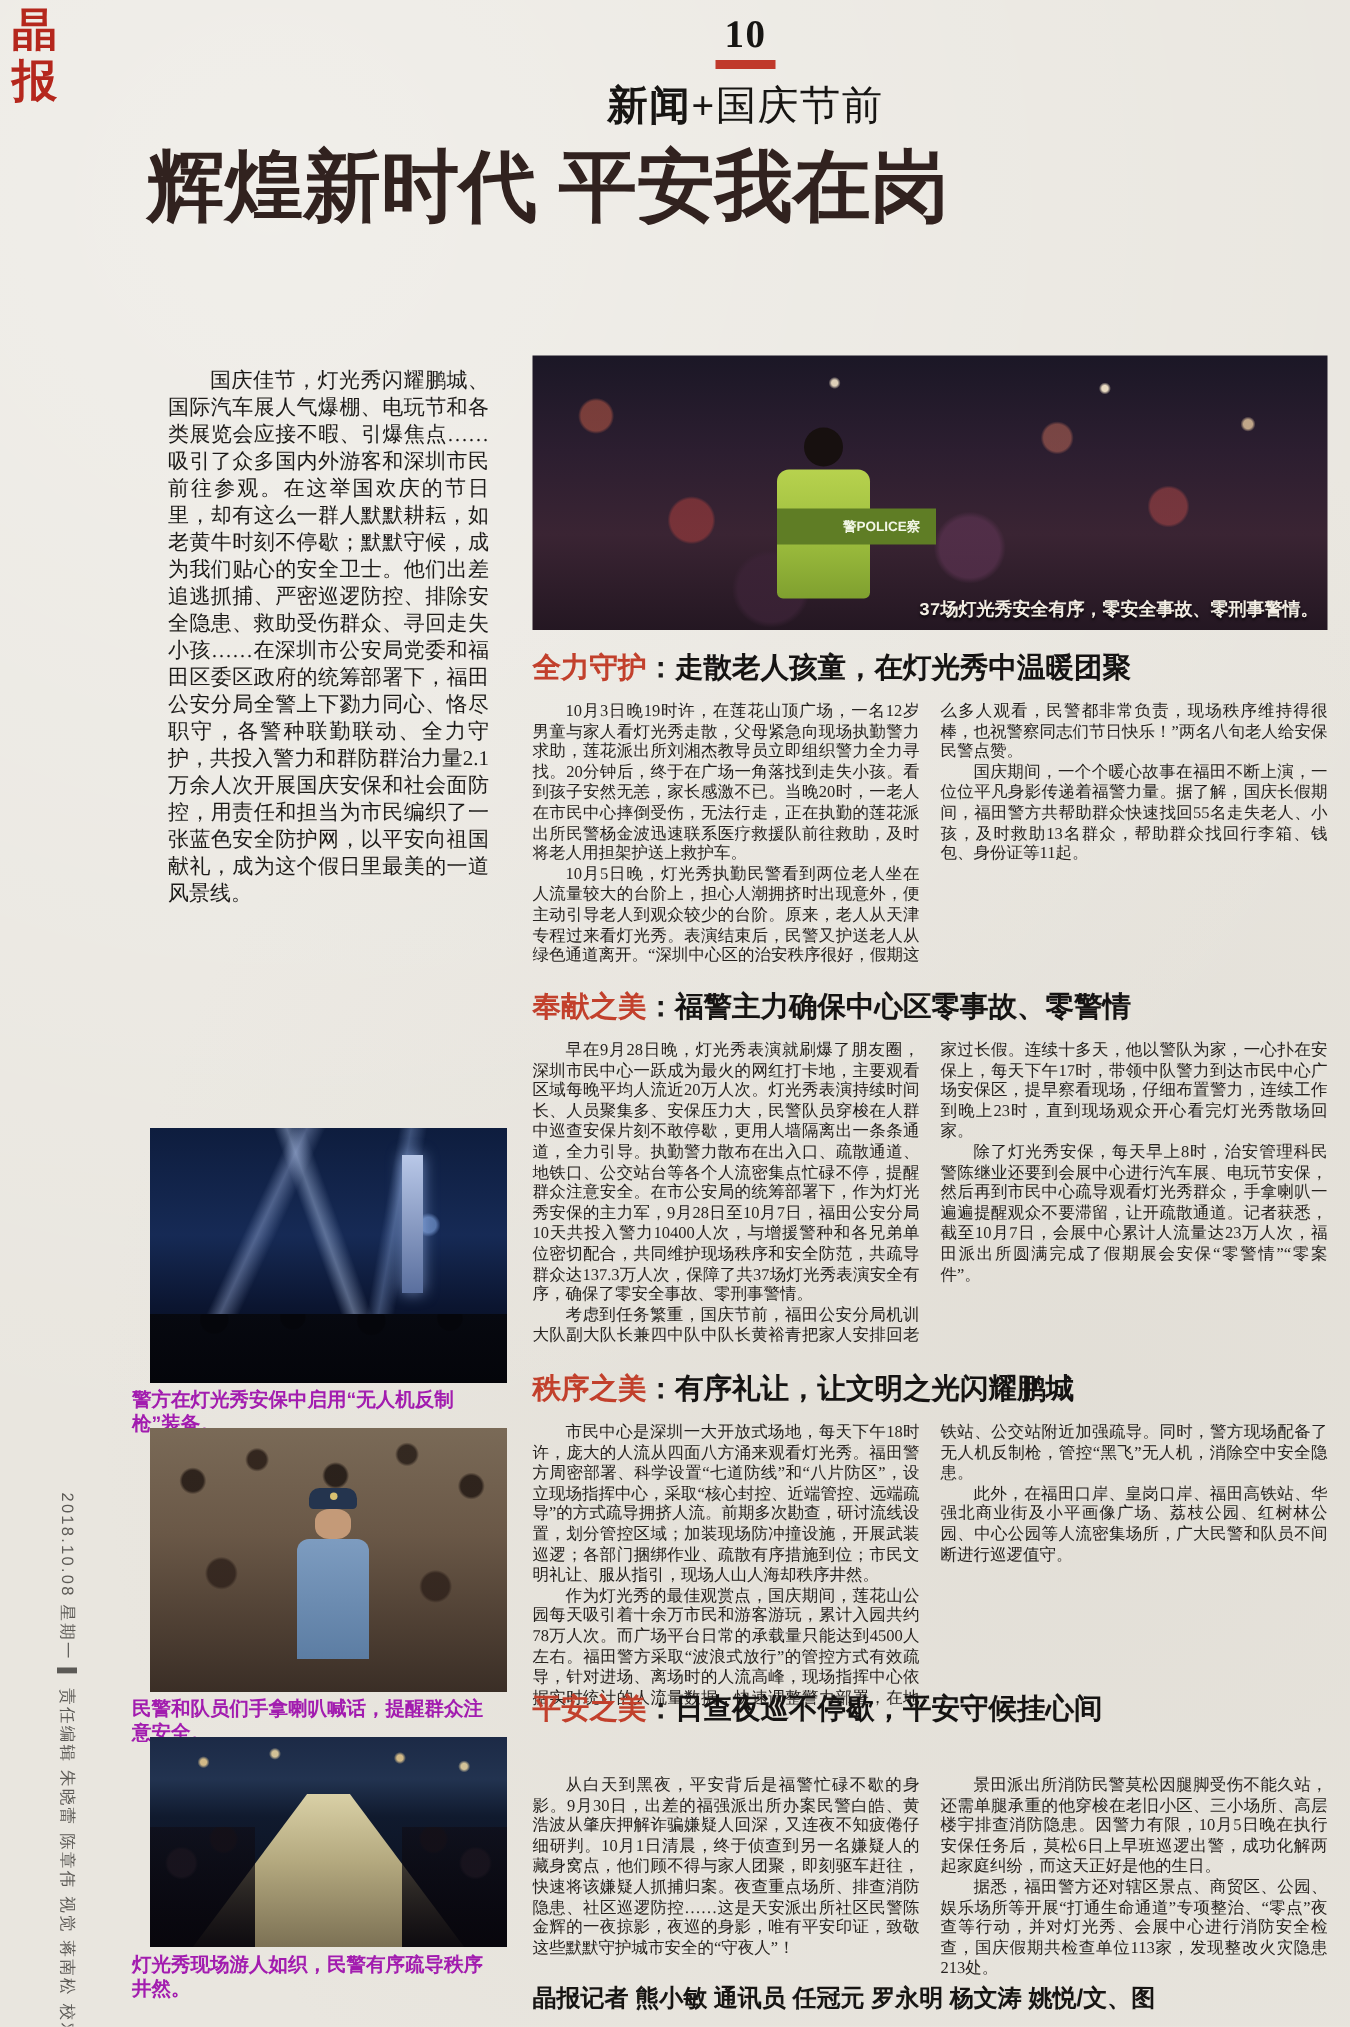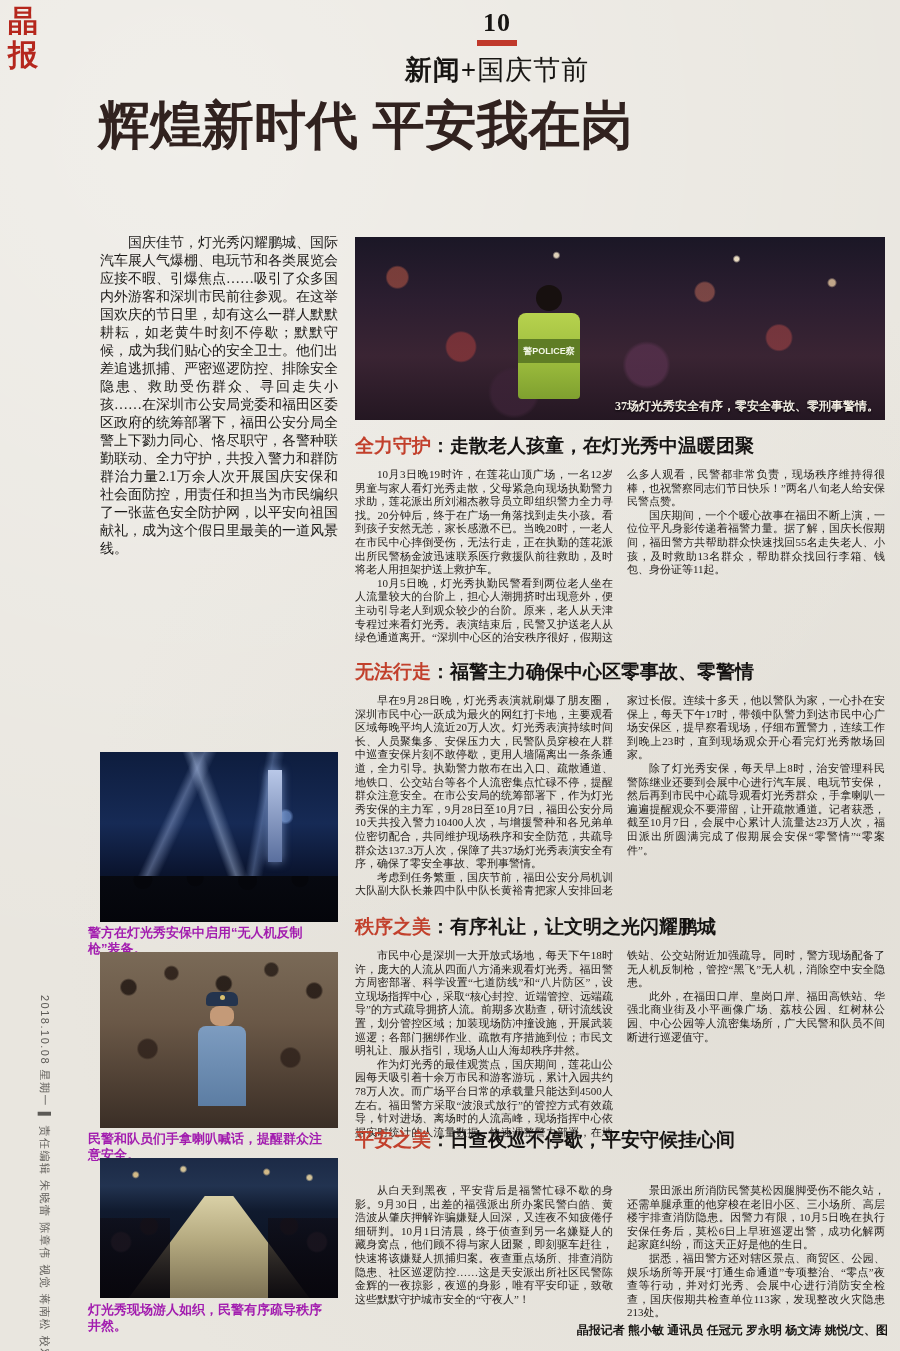--- a/index.html
+++ b/index.html
@@ -23,44 +23,44 @@
   .page-rule{width:40px;height:6px;background:#c0392b;margin:2px auto 6px auto;}
   .section-name{font-size:27px;color:#171513;letter-spacing:1px;}
   .section-name .b{font-weight:bold;}
   
   .headline{left:98px;top:96px;width:782px;color:#31221f;
     font-family:"Liberation Sans", sans-serif;font-weight:bold;
     font-size:52px;line-height:58px;letter-spacing:0px;}
   
   .intro{left:100px;top:234px;width:238px;height:392px;overflow:hidden;
     font-size:14px;line-height:18px;text-align:justify;}
-  .intro p{margin:0;text-indent:2em;}
+  .intro p{margin:12px;text-indent:2em;}
   
   .photo{overflow:hidden;}
   .photo-main{left:355px;top:237px;width:530px;height:183px;
     background:
       radial-gradient(circle at 8% 22%, rgba(190,90,70,.55) 0 10px, transparent 12px),
       radial-gradient(circle at 20% 60%, rgba(160,60,60,.6) 0 14px, transparent 16px),
       radial-gradient(circle at 66% 30%, rgba(200,110,90,.5) 0 9px, transparent 11px),
       radial-gradient(circle at 80% 55%, rgba(170,70,70,.55) 0 12px, transparent 14px),
       radial-gradient(circle at 90% 25%, rgba(230,200,160,.8) 0 3px, transparent 5px),
       radial-gradient(circle at 72% 12%, rgba(255,240,210,.9) 0 2px, transparent 4px),
       radial-gradient(circle at 38% 10%, rgba(255,240,210,.85) 0 2px, transparent 4px),
       radial-gradient(circle at 55% 70%, rgba(90,50,80,.7) 0 20px, transparent 24px),
       radial-gradient(circle at 30% 85%, rgba(60,35,55,.8) 0 22px, transparent 26px),
       linear-gradient(180deg,#1b1726 0%,#2c1e30 35%,#3a2433 65%,#241722 100%);}
   .officer{position:absolute;left:155px;top:48px;width:80px;height:135px;}
   .officer .head{position:absolute;left:26px;top:0;width:26px;height:26px;border-radius:50%;background:#17100f;}
   .officer .vest{position:absolute;left:8px;top:28px;width:62px;height:86px;border-radius:8px 8px 4px 4px;
     background:linear-gradient(180deg,#b7d24e 0%,#9cbc3d 55%,#7fa02f 100%);}
   .officer .band{position:absolute;left:0;top:26px;width:62px;height:24px;background:#5f7d25;
     color:#f2f6e6;font-family:"Liberation Sans",sans-serif;font-weight:bold;font-size:9px;
-    line-height:24px;text-align:center;letter-spacing:0;}
+    line-height:24px;letter-spacing:0;padding-left:44px;}
   .photo-caption-overlay{position:absolute;right:6px;bottom:5px;color:#f3eee4;
-    font-family:Liberation Serif, serif;font-weight:bold;font-size:12px;
+    font-family:Liberation Mono, monospace;font-weight:bold;font-size:12px;
     text-shadow:0 1px 2px rgba(0,0,0,.9);}
   
   .sec-head{left:355px;width:530px;font-family:"Liberation Sans",sans-serif;font-weight:bold;
     font-size:19px;line-height:24px;white-space:nowrap;}
   .sec-label{color:#c2402c;}
   .sec-colon{color:#1c1a18;}
   .sec-title{color:#151312;}
   .sec-body{left:355px;width:530px;column-count:2;column-gap:14px;column-fill:auto;
     overflow:hidden;font-size:11px;line-height:13.6px;text-align:justify;color:#26221f;}
   .sec-body p{margin:0;text-indent:2em;}
@@ -115,22 +115,22 @@
   .photo-c .crowdr{position:absolute;right:0;bottom:0;width:70px;height:80px;
     background:radial-gradient(circle at 30% 10%, rgba(20,16,24,.9) 0 8px, transparent 10px),
       radial-gradient(circle at 70% 30%, rgba(25,20,30,.9) 0 9px, transparent 11px),
       linear-gradient(180deg, rgba(15,12,20,.6), rgba(8,6,12,.95));}
   .side-caption{left:88px;width:240px;font-family:"Liberation Sans",sans-serif;
     font-weight:bold;font-size:13px;line-height:16px;color:#a21caf;}
   
   .vertical-info{left:52px;top:995px;width:360px;transform:rotate(90deg);transform-origin:0 0;
     font-family:"Liberation Sans",sans-serif;font-size:11px;color:#5c5a56;letter-spacing:1.5px;white-space:nowrap;}
   
-  .credit{left:355px;top:1322px;width:533px;text-align:right;
-    font-family:"Liberation Sans",sans-serif;font-weight:bold;font-size:12px;color:#171513;}
+  .credit{left:355px;top:1322px;width:533px;text-align:left;
+    font-family:"Liberation Sans",sans-serif;font-weight:bold;font-size:16px;color:#171513;}
 </style>
 </head>
 <body>
 
 <div class="abs masthead">
   <span>晶</span>
   <span>报</span>
 </div>
 
 <div class="abs pagehead">
@@ -157,21 +157,21 @@
   <div class="photo-caption-overlay">37场灯光秀安全有序，零安全事故、零刑事警情。</div>
 </div>
 
 <div class="abs sec-head" style="top:434px;"><span class="sec-label">全力守护</span><span class="sec-colon">：</span><span class="sec-title">走散老人孩童，在灯光秀中温暖团聚</span></div>
 <div class="abs sec-body" style="top:468px;height:190px;">
   <p>10月3日晚19时许，在莲花山顶广场，一名12岁男童与家人看灯光秀走散，父母紧急向现场执勤警力求助，莲花派出所刘湘杰教导员立即组织警力全力寻找。20分钟后，终于在广场一角落找到走失小孩。看到孩子安然无恙，家长感激不已。当晚20时，一老人在市民中心摔倒受伤，无法行走，正在执勤的莲花派出所民警杨金波迅速联系医疗救援队前往救助，及时将老人用担架护送上救护车。</p>
   <p>10月5日晚，灯光秀执勤民警看到两位老人坐在人流量较大的台阶上，担心人潮拥挤时出现意外，便主动引导老人到观众较少的台阶。原来，老人从天津专程过来看灯光秀。表演结束后，民警又护送老人从绿色通道离开。“深圳中心区的治安秩序很好，假期这么多人观看，民警都非常负责，现场秩序维持得很棒，也祝警察同志们节日快乐！”两名八旬老人给安保民警点赞。</p>
   <p>国庆期间，一个个暖心故事在福田不断上演，一位位平凡身影传递着福警力量。据了解，国庆长假期间，福田警方共帮助群众快速找回55名走失老人、小孩，及时救助13名群众，帮助群众找回行李箱、钱包、身份证等11起。</p>
 </div>
 
-<div class="abs sec-head" style="top:660px;"><span class="sec-label">无法行走</span><span class="sec-colon">：</span><span class="sec-title">福警主力确保中心区零事故、零警情</span></div>
+<div class="abs sec-head" style="top:660px;"><span class="sec-label">奉献之美</span><span class="sec-colon">：</span><span class="sec-title">福警主力确保中心区零事故、零警情</span></div>
 <div class="abs sec-body" style="top:694px;height:214px;">
   <p>早在9月28日晚，灯光秀表演就刷爆了朋友圈，深圳市民中心一跃成为最火的网红打卡地，主要观看区域每晚平均人流近20万人次。灯光秀表演持续时间长、人员聚集多、安保压力大，民警队员穿梭在人群中巡查安保片刻不敢停歇，更用人墙隔离出一条条通道，全力引导。执勤警力散布在出入口、疏散通道、地铁口、公交站台等各个人流密集点忙碌不停，提醒群众注意安全。在市公安局的统筹部署下，作为灯光秀安保的主力军，9月28日至10月7日，福田公安分局10天共投入警力10400人次，与增援警种和各兄弟单位密切配合，共同维护现场秩序和安全防范，共疏导群众达137.3万人次，保障了共37场灯光秀表演安全有序，确保了零安全事故、零刑事警情。</p>
   <p>考虑到任务繁重，国庆节前，福田公安分局机训大队副大队长兼四中队中队长黄裕青把家人安排回老家过长假。连续十多天，他以警队为家，一心扑在安保上，每天下午17时，带领中队警力到达市民中心广场安保区，提早察看现场，仔细布置警力，连续工作到晚上23时，直到现场观众开心看完灯光秀散场回家。</p>
   <p>除了灯光秀安保，每天早上8时，治安管理科民警陈继业还要到会展中心进行汽车展、电玩节安保，然后再到市民中心疏导观看灯光秀群众，手拿喇叭一遍遍提醒观众不要滞留，让开疏散通道。记者获悉，截至10月7日，会展中心累计人流量达23万人次，福田派出所圆满完成了假期展会安保“零警情”“零案件”。</p>
 </div>
 
 <div class="abs sec-head" style="top:915px;"><span class="sec-label">秩序之美</span><span class="sec-colon">：</span><span class="sec-title">有序礼让，让文明之光闪耀鹏城</span></div>
 <div class="abs sec-body" style="top:949px;height:198px;">
   <p>市民中心是深圳一大开放式场地，每天下午18时许，庞大的人流从四面八方涌来观看灯光秀。福田警方周密部署、科学设置“七道防线”和“八片防区”，设立现场指挥中心，采取“核心封控、近端管控、远端疏导”的方式疏导拥挤人流。前期多次勘查，研讨流线设置，划分管控区域；加装现场防冲撞设施，开展武装巡逻；各部门捆绑作业、疏散有序措施到位；市民文明礼让、服从指引，现场人山人海却秩序井然。</p>
   <p>作为灯光秀的最佳观赏点，国庆期间，莲花山公园每天吸引着十余万市民和游客游玩，累计入园共约78万人次。而广场平台日常的承载量只能达到4500人左右。福田警方采取“波浪式放行”的管控方式有效疏导，针对进场、离场时的人流高峰，现场指挥中心依据实时统计的人流量数据，快速调整警力部署，在地铁站、公交站附近加强疏导。同时，警方现场配备了无人机反制枪，管控“黑飞”无人机，消除空中安全隐患。</p>

